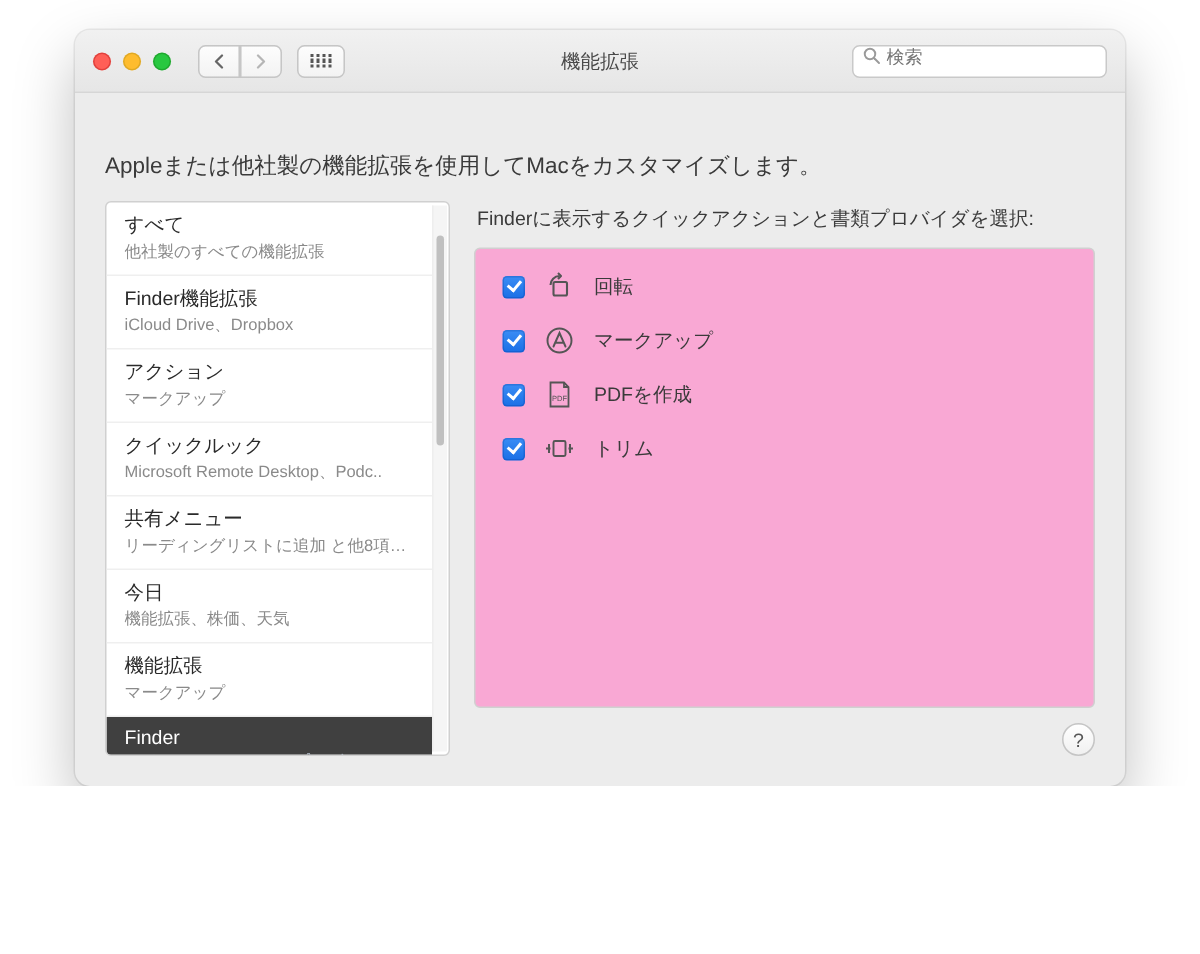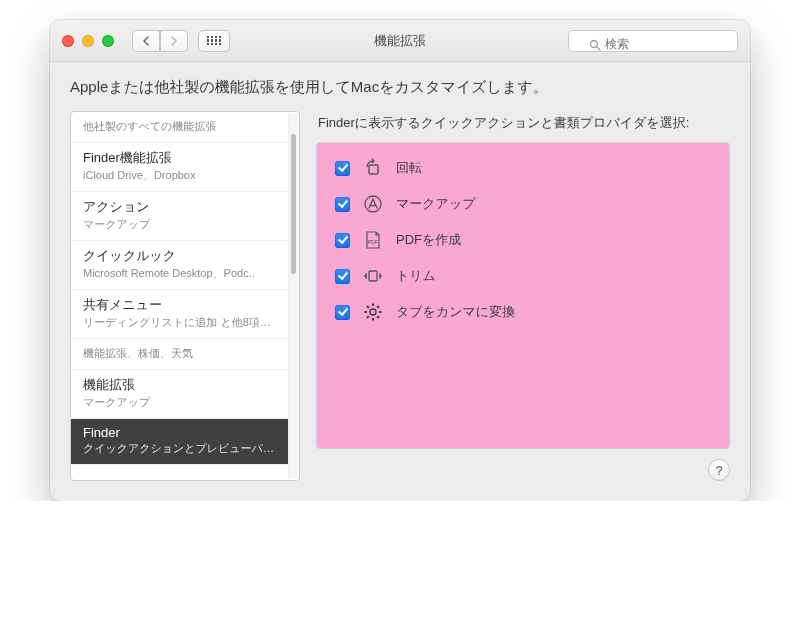--- a/index.html
+++ b/index.html
@@ -12,20 +12,21 @@
     padding-top: 20px;
   }
   .window {
     width: 700px;
     background: #ececec;
     border-radius: 10px;
     box-shadow: 0 18px 40px rgba(0,0,0,0.25), 0 0 0 1px rgba(0,0,0,0.08);
     overflow: hidden;
     display: flex;
     flex-direction: column;
+    gap: 23px;
   }
   .titlebar {
     height: 42px;
     background: linear-gradient(#f1f1f1, #e6e6e6);
     border-bottom: 1px solid #d6d6d6;
     display: flex;
     align-items: center;
     padding: 0 12px;
     position: relative;
   }
@@ -57,26 +58,26 @@
     display: grid; grid-template-columns: repeat(4,2.2px); grid-template-rows: repeat(3,2.2px);
     gap: 1.6px;
   }
   .apps-grid span { background: #555; display: block; width:2.2px; height:2.2px; }
   .title {
     position:absolute; left:50%; transform:translateX(-50%);
     font-size: 13px; color: #4a4a4a; font-weight: 500;
   }
   .search {
     margin-left: auto;
-    display: flex; align-items: flex-end;
+    display: flex; align-items: flex-start;
     width: 170px; height: 22px;
     background: #fff;
     border: 1px solid #c9c9c9;
     border-radius: 5px;
-    padding: 0 20px;
+    padding: 0 6px;
     color: #9a9a9a;
     font-size: 12px;
   }
   .search svg { margin-right: 4px; flex-shrink:0; }
   .search input {
     border: none; outline: none; background: transparent;
     font-size: 12px; color: #555; width: 100%;
   }
   .body-area { padding: 16px 20px 20px 20px; }
   .subtitle { font-size: 15px; color: #3a3a3a; margin-bottom: 14px; }
@@ -215,39 +216,41 @@
   </div>
 
   <div class="body-area">
     <div class="subtitle">Appleまたは他社製の機能拡張を使用してMacをカスタマイズします。</div>
 
     <div class="panels">
 
       <div class="sidebar-wrap">
         <div class="sidebar">
           <div class="side-item">
+            <div class="t">すべて</div>
             <div class="d">他社製のすべての機能拡張</div>
           </div>
           <div class="side-item">
             <div class="t">Finder機能拡張</div>
             <div class="d">iCloud Drive、Dropbox</div>
           </div>
           <div class="side-item">
             <div class="t">アクション</div>
             <div class="d">マークアップ</div>
           </div>
           <div class="side-item">
             <div class="t">クイックルック</div>
             <div class="d">Microsoft Remote Desktop、Podc..</div>
           </div>
           <div class="side-item">
             <div class="t">共有メニュー</div>
             <div class="d">リーディングリストに追加 と他8項目...</div>
           </div>
           <div class="side-item">
+            <div class="t">今日</div>
             <div class="d">機能拡張、株価、天気</div>
           </div>
           <div class="side-item">
             <div class="t">機能拡張</div>
             <div class="d">マークアップ</div>
           </div>
           <div class="side-item selected">
             <div class="t">Finder</div>
             <div class="d">クイックアクションとプレビューパネル</div>
           </div>
@@ -302,39 +305,20 @@
             <div class="row-icon">
               <svg width="22" height="20" viewBox="0 0 22 20">
                 <rect x="7" y="5" width="8" height="10" rx="1" stroke="#555" stroke-width="1.3" fill="none"></rect>
                 <path d="M2 10 L5 10 M17 10 L20 10" stroke="#555" stroke-width="1.3"></path>
                 <path d="M4 7 L4 13 M18 7 L18 13" stroke="#555" stroke-width="1.3"></path>
               </svg>
             </div>
             <span>トリム</span>
           </div>
 
-          <div class="row">
-            <div class="checkbox"></div>
-            <div class="row-icon">
-              <svg width="20" height="20" viewBox="0 0 20 20">
-                <circle cx="10" cy="10" r="3" stroke="#3a3a3a" stroke-width="1.4" fill="none"></circle>
-                <g stroke="#3a3a3a" stroke-width="2">
-                  <line x1="10" y1="1.5" x2="10" y2="4"></line>
-                  <line x1="10" y1="16" x2="10" y2="18.5"></line>
-                  <line x1="1.5" y1="10" x2="4" y2="10"></line>
-                  <line x1="16" y1="10" x2="18.5" y2="10"></line>
-                  <line x1="4" y1="4" x2="5.8" y2="5.8"></line>
-                  <line x1="14.2" y1="14.2" x2="16" y2="16"></line>
-                  <line x1="4" y1="16" x2="5.8" y2="14.2"></line>
-                  <line x1="14.2" y1="5.8" x2="16" y2="4"></line>
-                </g>
-              </svg>
-            </div>
-            <span>タブをカンマに変換</span>
-          </div>
 
         </div>
         <div class="help">?</div>
       </div>
 
     </div>
   </div>
 </div>
 
 </body></html>

